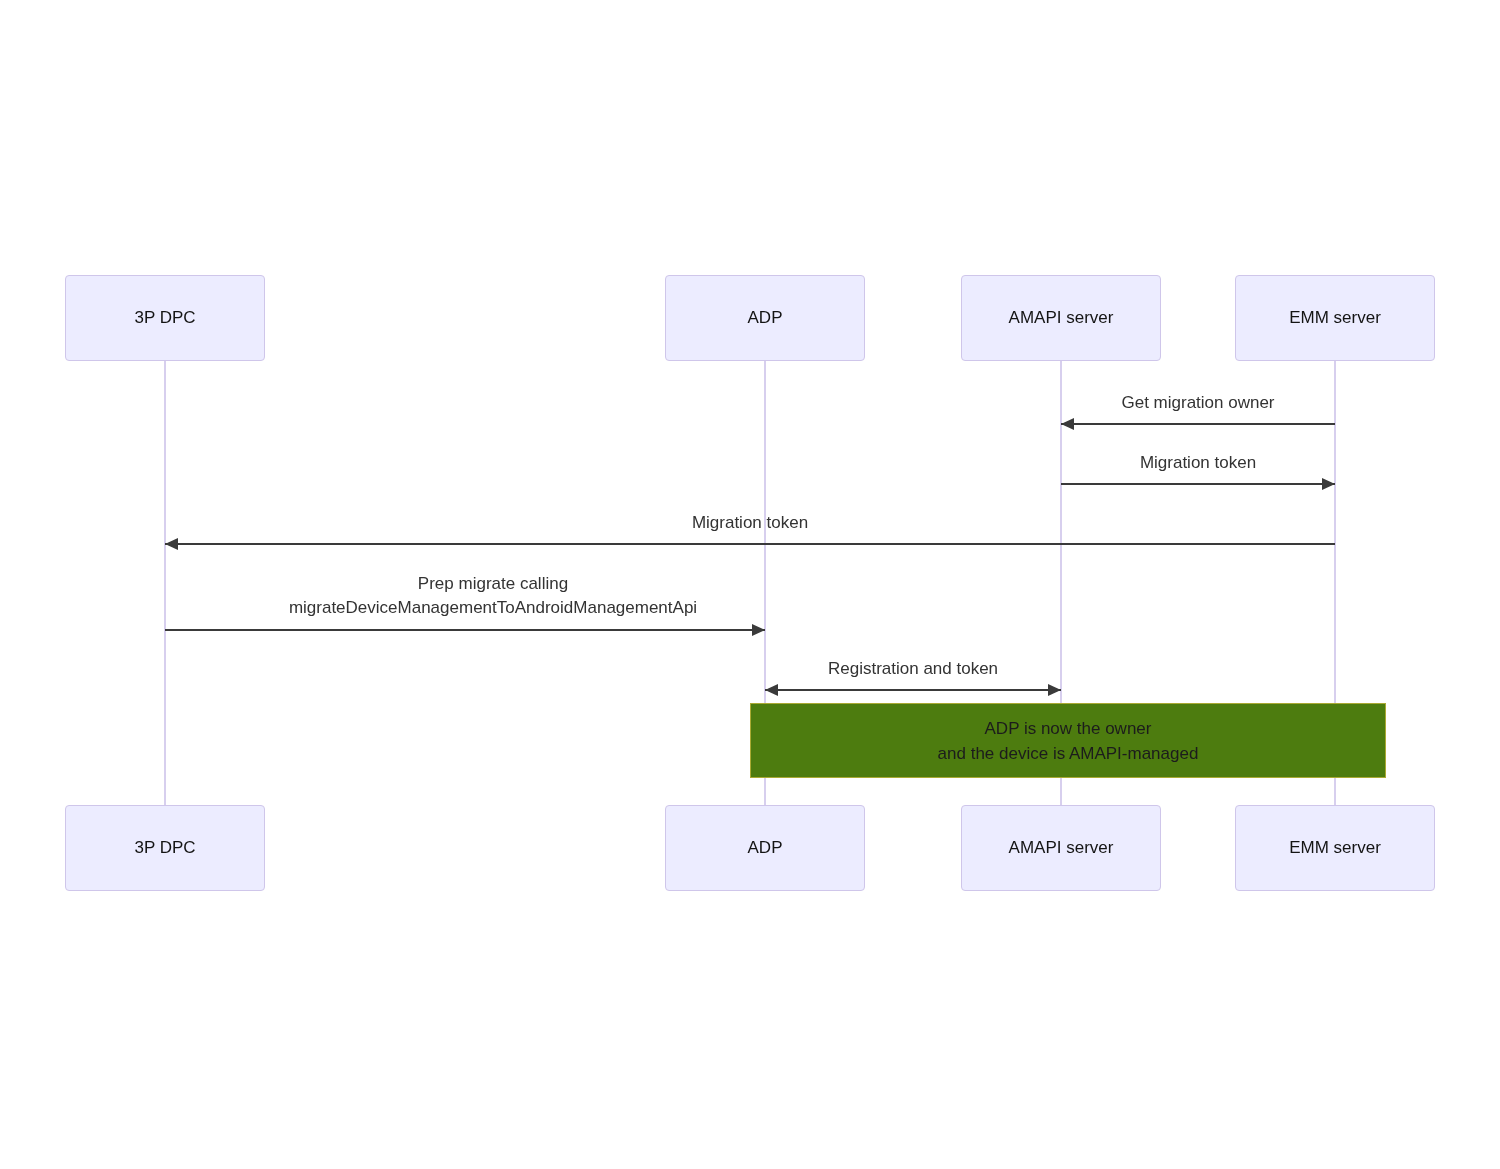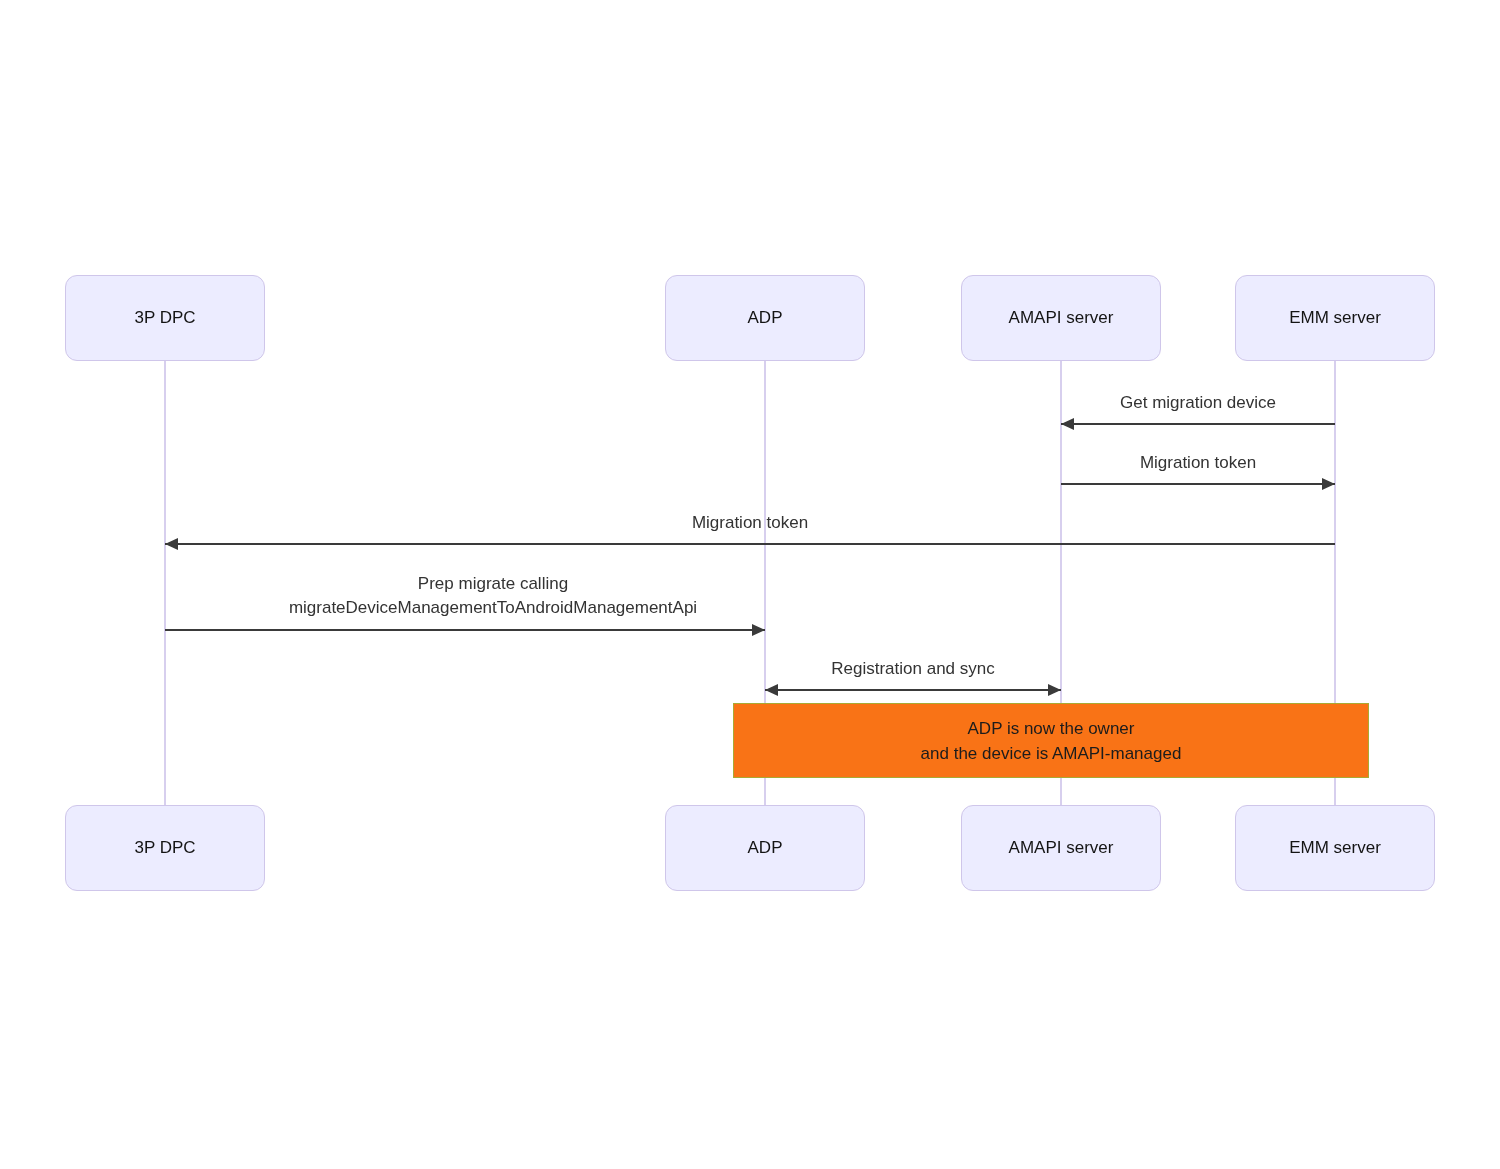--- a/index.html
+++ b/index.html
@@ -13,21 +13,21 @@
     background: #ffffff;
     overflow: hidden;
   }
 
   .actor {
     position: absolute;
     width: 200px;
     height: 86px;
     background: #ECECFF;
     border: 1px solid #cfc6ea;
-    border-radius: 12px;
+    border-radius: 4px;
     display: flex;
     align-items: center;
     justify-content: center;
     font-size: 17px;
     color: #141414;
   }
 
   .lifeline {
     position: absolute;
     top: 361px;
@@ -57,25 +57,25 @@
     width: 0;
     height: 0;
     border-top: 6px solid transparent;
     border-bottom: 6px solid transparent;
   }
   .arrow.right { border-left: 13px solid #3a3a3a; }
   .arrow.left  { border-right: 13px solid #3a3a3a; }
 
   .note {
     position: absolute;
-    left: 733px;
+    left: 750px;
     top: 703px;
     width: 636px;
     height: 75px;
-    background: #f97316;
+    background: #4d7c0f;
     border: 1px solid #aaaa33;
     display: flex;
     align-items: center;
     justify-content: center;
     font-size: 17px;
     line-height: 25px;
     color: #1c1c1c;
     text-align: center;
     white-space: pre-line;
   }
@@ -97,21 +97,21 @@
       <span>ADP</span>
     </div>
   <div class="actor" style="left:961px; top:275px;">
       <span>AMAPI server</span>
     </div>
   <div class="actor" style="left:1235px;top:275px;">
       <span>EMM server</span>
     </div>
 
   <div>
-    <div class="msg-label" style="left:1198px; top:391px;">Get migration device</div>
+    <div class="msg-label" style="left:1198px; top:391px;">Get migration owner</div>
     <div class="msg-line" style="left:1061px; top:423px; width:274px;"></div>
     <div class="arrow left" style="left:1061px; top:418px;"></div>
   </div>
 
   <div>
     <div class="msg-label" style="left:1198px; top:451px;">Migration token</div>
     <div class="msg-line" style="left:1061px; top:483px; width:274px;"></div>
     <div class="arrow right" style="left:1322px; top:478px;"></div>
   </div>
 
@@ -122,21 +122,21 @@
   </div>
 
   <div>
     <div class="msg-label" style="left:493px; top:572px;">Prep migrate calling
 migrateDeviceManagementToAndroidManagementApi</div>
     <div class="msg-line" style="left:165px; top:629px; width:600px;"></div>
     <div class="arrow right" style="left:752px; top:624px;"></div>
   </div>
 
   <div>
-    <div class="msg-label" style="left:913px; top:657px;">Registration and sync</div>
+    <div class="msg-label" style="left:913px; top:657px;">Registration and token</div>
     <div class="msg-line" style="left:765px; top:689px; width:296px;"></div>
     <div class="arrow left" style="left:765px;  top:684px;"></div>
     <div class="arrow right" style="left:1048px; top:684px;"></div>
   </div>
 
   <div class="note">
     <span>ADP is now the owner
 and the device is AMAPI-managed</span>
   </div>
 

